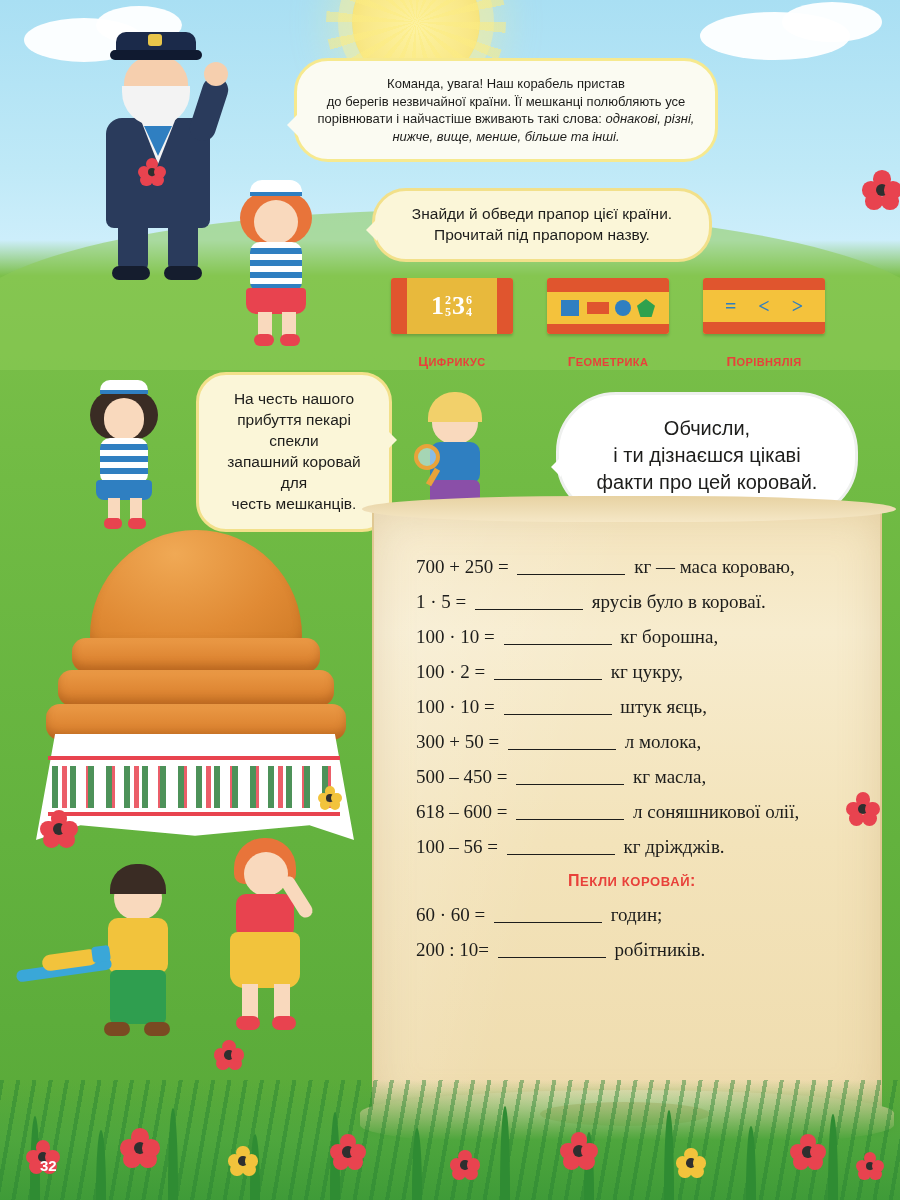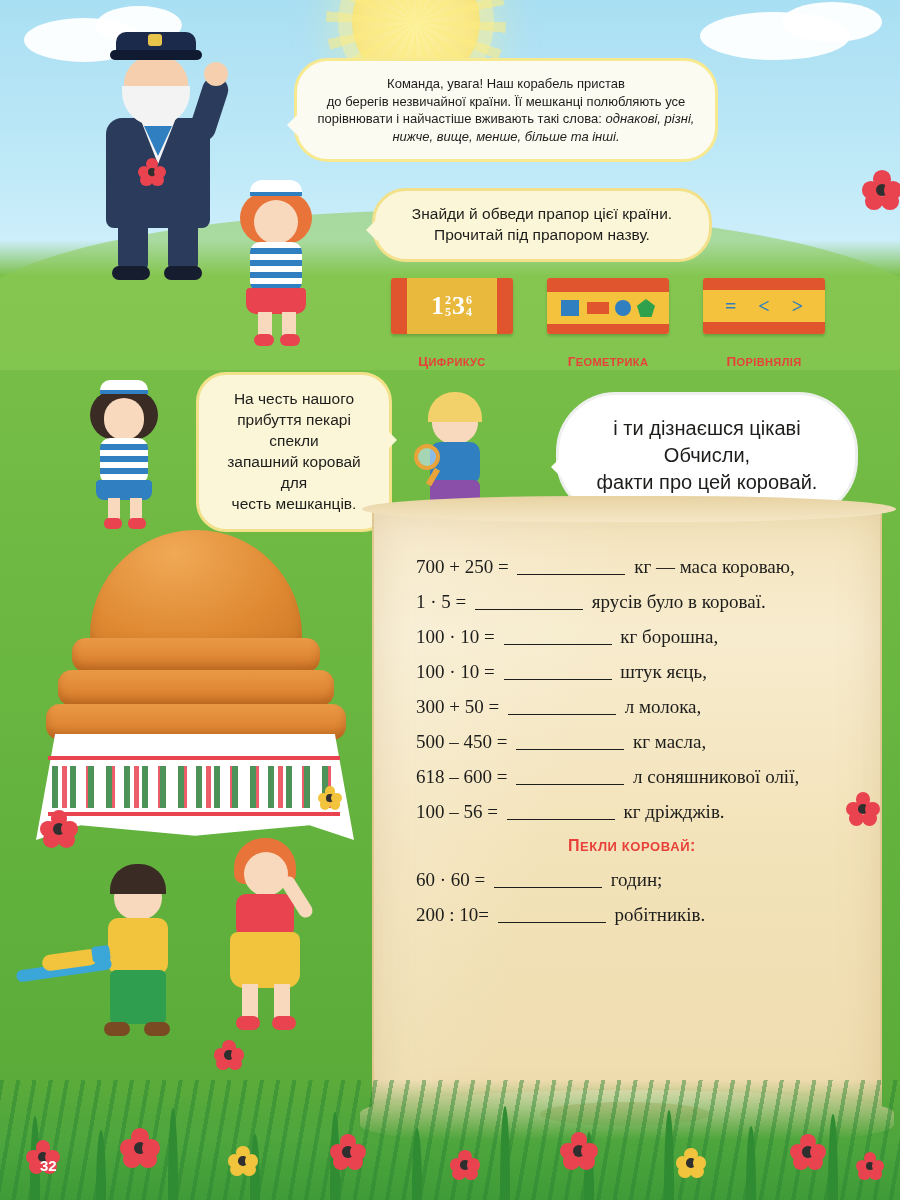--- a/index.html
+++ b/index.html
@@ -463,22 +463,22 @@
   </div>
 
   <div class="bubble cream" id="bubble-bread">
     <div>На честь нашого</div>
     <div>прибуття пекарі спекли</div>
     <div>запашний коровай для</div>
     <div>честь мешканців.</div>
   </div>
 
   <div class="bubble" id="bubble-calc">
+    <div>Обчисли,</div>
     <div>і ти дізнаєшся цікаві</div>
-    <div>Обчисли,</div>
     <div>факти про цей коровай.</div>
   </div>
 
   <div id="korovai">
     <div class="dome"></div>
     <div class="tier t1"></div>
     <div class="tier t2"></div>
     <div class="tier t3"></div>
     <div class="cloth"></div>
     <div class="stripe s1"></div>
@@ -498,20 +498,25 @@
         <span>1 · 5 =</span>
         <span class="blank"></span>
         <span>ярусів було в короваї.</span>
       </div>
 
 
       <div class="eq-line">
         <span>100 · 10 =</span>
         <span class="blank"></span>
         <span>кг борошна,</span>
+      </div>
+      <div class="eq-line">
+        <span>100 · 2 =</span>
+        <span class="blank"></span>
+        <span>кг цукру,</span>
       </div>
       <div class="eq-line">
         <span>100 · 10 =</span>
         <span class="blank"></span>
         <span>штук яєць,</span>
       </div>
       <div class="eq-line">
         <span>300 + 50 =</span>
         <span class="blank"></span>
         <span>л молока,</span>

